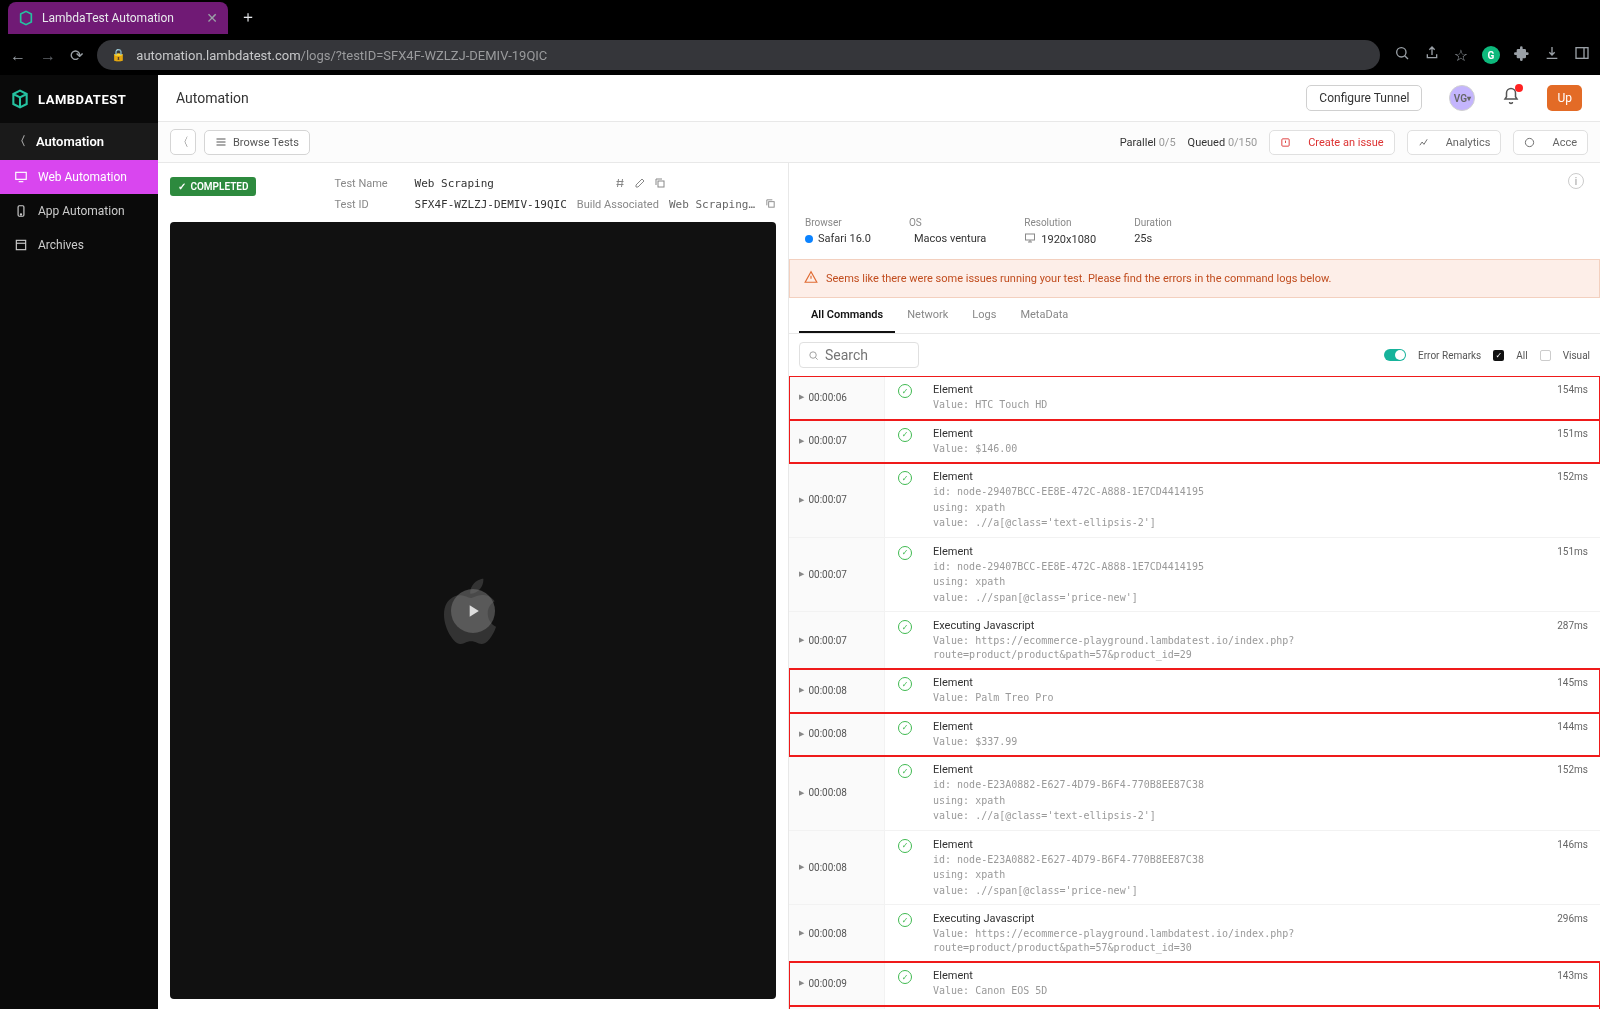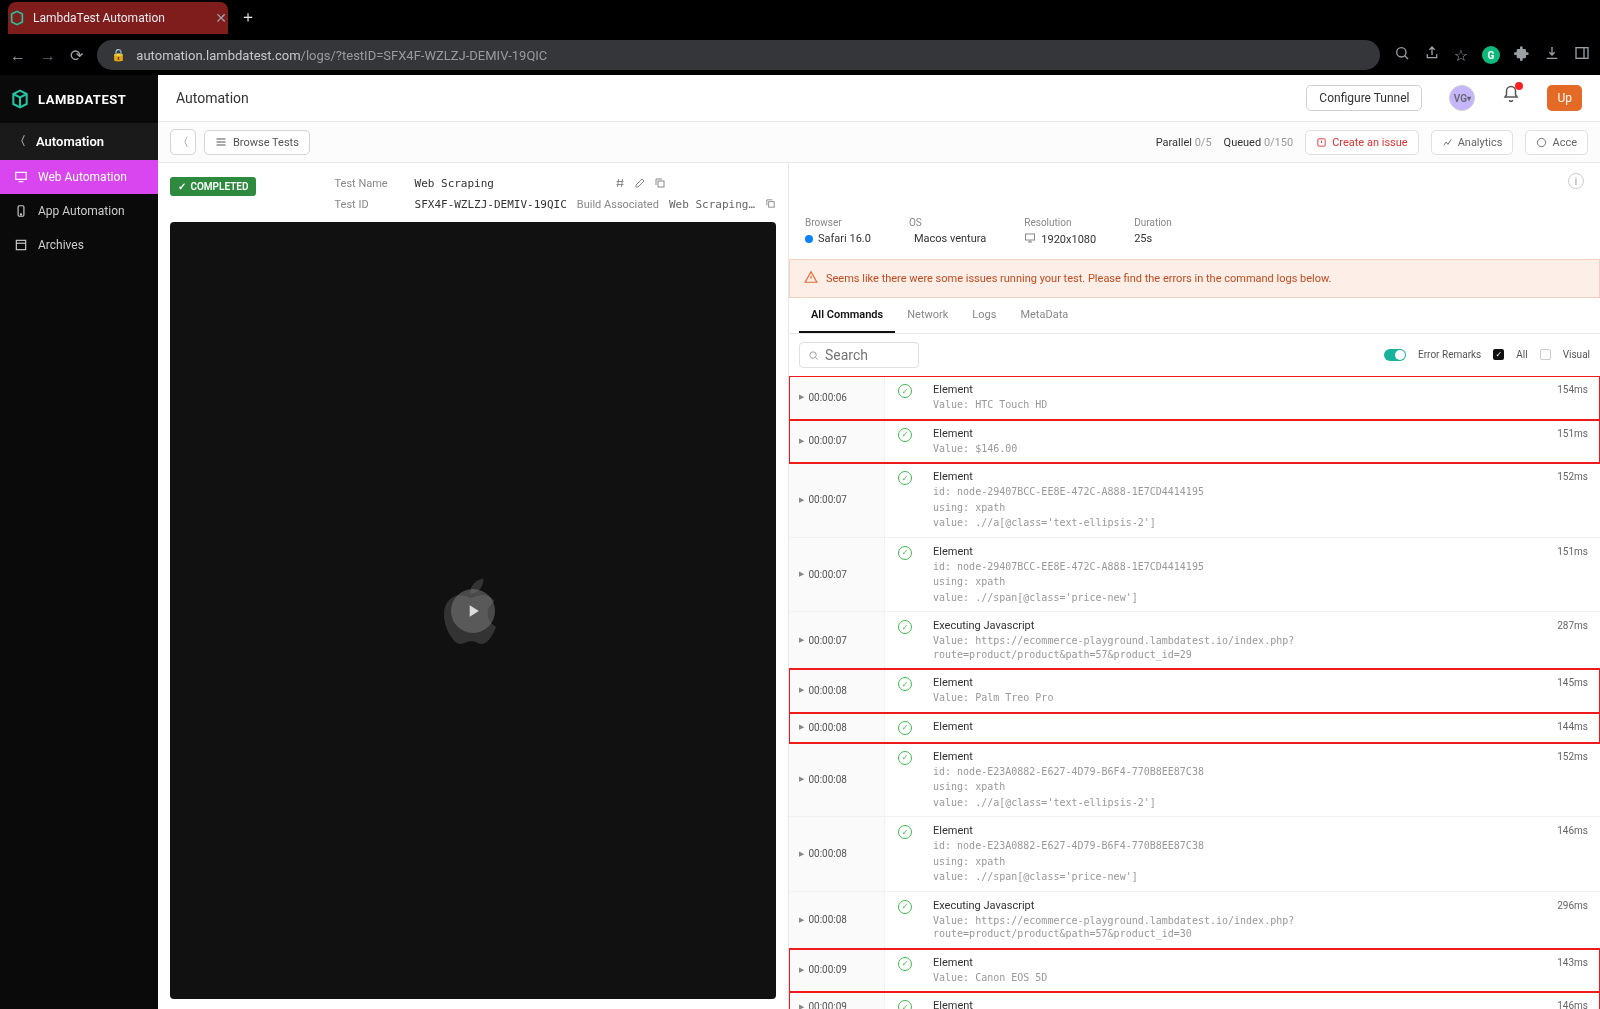--- a/index.html
+++ b/index.html
@@ -1,21 +1,21 @@
 <!DOCTYPE html>
 <html><head>
 <meta charset="utf-8">
 <style>
 * { margin: 0; padding: 0; box-sizing: border-box; font-family: -apple-system, BlinkMacSystemFont, "Segoe UI", Roboto, sans-serif; }
 body { width: 1600px; height: 1009px; background: #fff; overflow: hidden; }
 
 
 .browser-chrome { background: #000; height: 75px; }
 .tab-row { display: flex; align-items: center; height: 35px; padding-left: 8px; }
-.tab { background: #7f1d1d; display: flex; align-items: center; padding: 0 1px; height: 32px; border-radius: 8px 8px 0 0; gap: 8px; min-width: 220px; }
+.tab { background: #701a75; display: flex; align-items: center; padding: 0 10px; height: 32px; border-radius: 8px 8px 0 0; gap: 8px; min-width: 220px; }
 .tab-icon { width: 16px; height: 16px; color: #25c2a0; }
 .tab-title { color: #e8eaed; font-size: 12px; flex: 1; }
 .tab-close { color: #9aa0a6; font-size: 14px; }
 .new-tab { color: #e8eaed; margin-left: 12px; font-size: 16px; }
 .nav-row { display: flex; align-items: center; height: 40px; padding: 0 10px; gap: 14px; background: #000; }
 .nav-icon { color: #9aa0a6; font-size: 16px; cursor: pointer; }
 .nav-icon.fwd { color: #5f6368; }
 .url-bar { flex: 1; background: #35363a; border-radius: 18px; height: 30px; display: flex; align-items: center; padding: 0 14px; gap: 10px; }
 .lock-icon { color: #9aa0a6; font-size: 12px; }
 .url-text { color: #c7c8ca; font-size: 13px; }
@@ -30,35 +30,35 @@
 .logo-text { font-weight: 700; font-size: 13px; letter-spacing: 0.5px; }
 .side-back { display: flex; align-items: center; padding: 10px 14px; gap: 10px; background: #1a1a1a; font-size: 13px; font-weight: 600; }
 .side-back .chev { font-size: 12px; color: #aaa; }
 .side-item { display: flex; align-items: center; padding: 10px 14px; gap: 10px; font-size: 12px; color: #ccc; cursor: pointer; }
 .side-item.active { background: #d946ef; color: #fff; }
 .side-icon { width: 14px; height: 14px; display: inline-flex; align-items: center; justify-content: center; }
 
 .main { flex: 1; display: flex; flex-direction: column; background: #fff; }
 .topbar { display: flex; align-items: center; justify-content: space-between; padding: 10px 18px; border-bottom: 1px solid #e8e8e8; }
 .topbar-title { font-size: 14px; color: #333; }
-.topbar-right { display: flex; align-items: flex-start; gap: 27px; }
+.topbar-right { display: flex; align-items: center; gap: 27px; }
 .btn-outline { border: 1px solid #d0d0d0; background: #fff; padding: 5px 12px; border-radius: 5px; font-size: 12px; color: #333; cursor: pointer; }
 .avatar { border: 1px solid #d0d0d0; background: #c4b5fd; border-radius: 50%; width: 26px; height: 26px; display: flex; align-items: center; justify-content: center; font-size: 10px; font-weight: 600; color: #666; }
 .bell-wrap { position: relative; }
 .bell-dot { position: absolute; top: -3px; right: -3px; background: #f22; width: 8px; height: 8px; border-radius: 50%; }
 .btn-upgrade { background: #e36b26; color: #fff; border: none; padding: 6px 10px; border-radius: 5px; font-size: 12px; }
 
 .secondbar { display: flex; align-items: center; justify-content: space-between; padding: 7px 12px; border-bottom: 1px solid #e8e8e8; background: #fcfcfc; }
 .secondbar-left { display: flex; align-items: center; gap: 8px; }
 .icon-btn { border: 1px solid #d5d5d5; background: #fff; width: 26px; height: 26px; border-radius: 5px; display: flex; align-items: center; justify-content: center; color: #666; font-size: 12px; cursor: pointer; }
 .browse-btn { border: 1px solid #d5d5d5; background: #fff; padding: 5px 10px; border-radius: 5px; font-size: 11px; color: #555; display: flex; align-items: center; gap: 6px; }
 .secondbar-right { display: flex; align-items: center; gap: 12px; font-size: 11px; color: #666; }
 .stat-label { color: #333; }
 .stat-val { color: #999; }
-.link-btn { border: 1px solid #e0e0e0; background: #fff; padding: 5px 10px; border-radius: 5px; font-size: 11px; color: #666; display: flex; align-items: center; gap: 5px; }
+.link-btn { border: 1px solid #e0e0e0; background: #fff; padding: 5px 10px; border-radius: 5px; font-size: 11px; color: #666; display: flex; align-items: center; gap: 17px; }
 .link-btn.issue { color: #d33; }
 
 .content { display: flex; flex: 1; overflow: hidden; }
 .left-pane { flex: 0 0 630px; padding: 10px 12px; display: flex; flex-direction: column; }
 .test-header { display: flex; align-items: flex-start; justify-content: space-between; padding: 4px 0 10px; }
 .badge-completed { background: #2d8a3e; color: #fff; font-size: 10px; padding: 4px 8px; border-radius: 3px; font-weight: 600; display: inline-flex; align-items: center; gap: 4px; }
 .test-meta { display: flex; flex-direction: column; gap: 6px; font-size: 11px; margin-left: 20px; }
 .test-meta-row { display: flex; gap: 10px; }
 .meta-label { color: #888; width: 70px; }
 .meta-val { font-family: "SFMono-Regular", monospace; color: #333; }
@@ -80,21 +80,21 @@
 .alert { background: #fdeee8; border: 1px solid #f3d0bf; color: #c14d1f; font-size: 11px; padding: 10px 14px; display: flex; align-items: center; gap: 8px; }
 .alert-icon { color: #e06b32; }
 
 .tabs-row { display: flex; border-bottom: 1px solid #e8e8e8; padding: 0 10px; }
 .tab-item { padding: 10px 12px; font-size: 11px; color: #888; cursor: pointer; }
 .tab-item.active { color: #111; font-weight: 600; border-bottom: 2px solid #111; }
 
 .filter-row { display: flex; align-items: center; padding: 8px 10px; gap: 10px; justify-content: space-between; }
 .search-box { border: 1px solid #e0e0e0; border-radius: 4px; padding: 4px 8px; display: flex; align-items: center; gap: 6px; width: 120px; }
 .search-box input { border: none; outline: none; font-size: 14px; width: 80px; color: #999; }
-.toggles { display: flex; gap: 12px; font-size: 10px; color: #555; }
+.toggles { display: flex; align-items: center; gap: 12px; font-size: 10px; color: #555; }
 .switch { width: 22px; height: 12px; background: #17b39b; border-radius: 6px; position: relative; }
 .switch::after { content: ""; position: absolute; top: 1px; right: 1px; width: 10px; height: 10px; background: #fff; border-radius: 50%; }
 .cb { width: 11px; height: 11px; background: #111; display: inline-flex; align-items: center; justify-content: center; color: #fff; font-size: 8px; border-radius: 2px; }
 .cb.empty { background: #fff; border: 1px solid #ccc; }
 
 .logs { flex: 1; overflow-y: auto; }
 .log-row { display: flex; align-items: flex-start; border-bottom: 1px solid #f2f2f2; min-height: 30px; }
 .log-time { width: 96px; padding: 8px 10px; font-size: 10px; color: #555; display: flex; align-items: center; gap: 4px; background: #fafafa; border-right: 1px solid #f2f2f2; align-self: stretch; }
 .log-time .tri { font-size: 7px; color: #888; }
 .log-status { width: 40px; display: flex; align-items: center; justify-content: center; padding-top: 8px; }
@@ -446,20 +446,21 @@
     </div>
     <div class="log-dur">145ms</div>
             </div>
             <div class="log-row hl-red">
     <div class="log-time"><span class="tri">▶</span>00:00:08</div>
     <div class="log-status">
                 <span class="check-circle">✓</span>
               </div>
     <div class="log-body">
       <div class="log-title">Element</div>
+      <div class="log-val">Value: $337.99</div>
     </div>
     <div class="log-dur">144ms</div>
             </div>
             <div class="log-row">
     <div class="log-time"><span class="tri">▶</span>00:00:08</div>
     <div class="log-status">
                 <span class="check-circle">✓</span>
               </div>
     <div class="log-body">
       <div class="log-title">Element</div>

